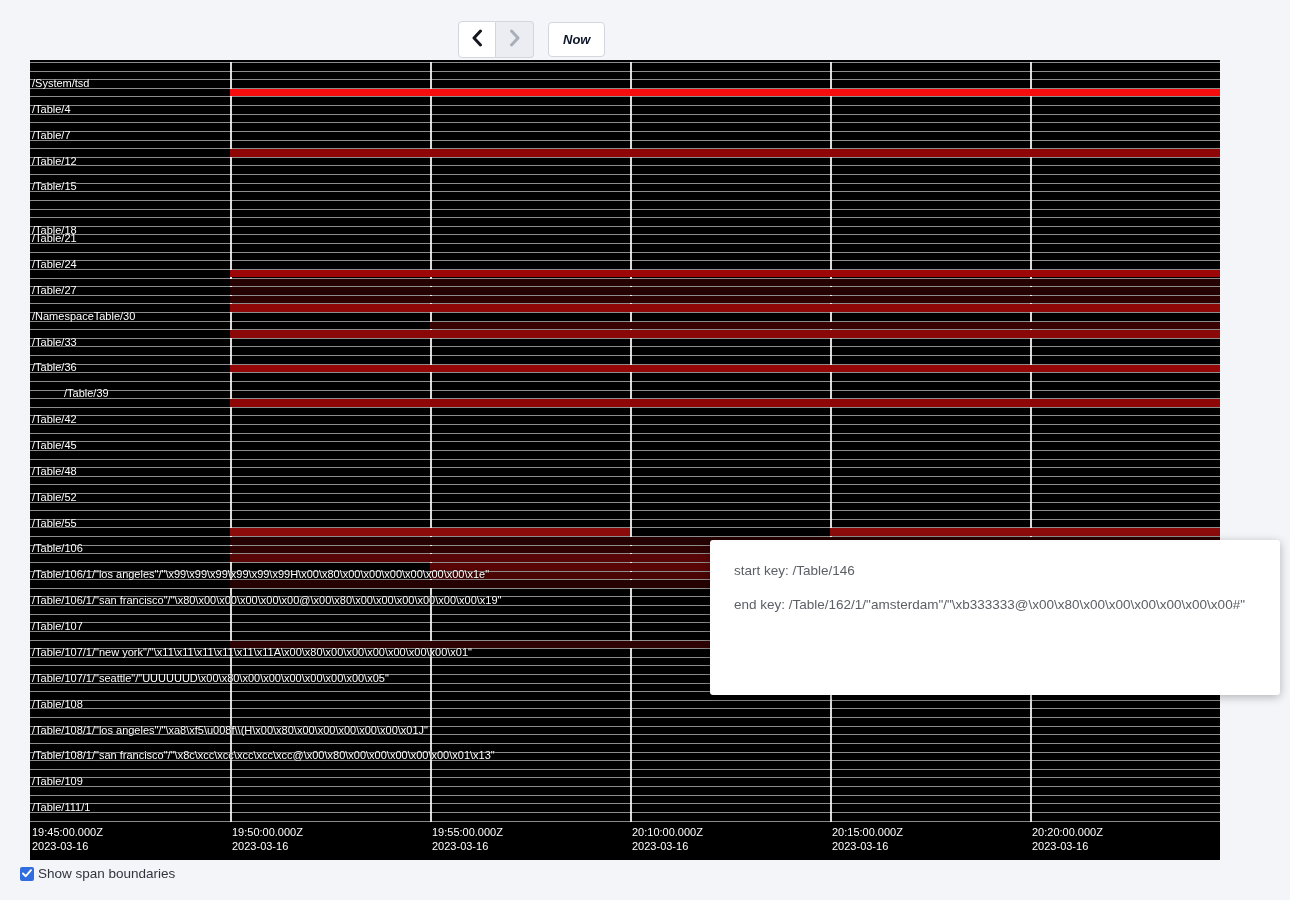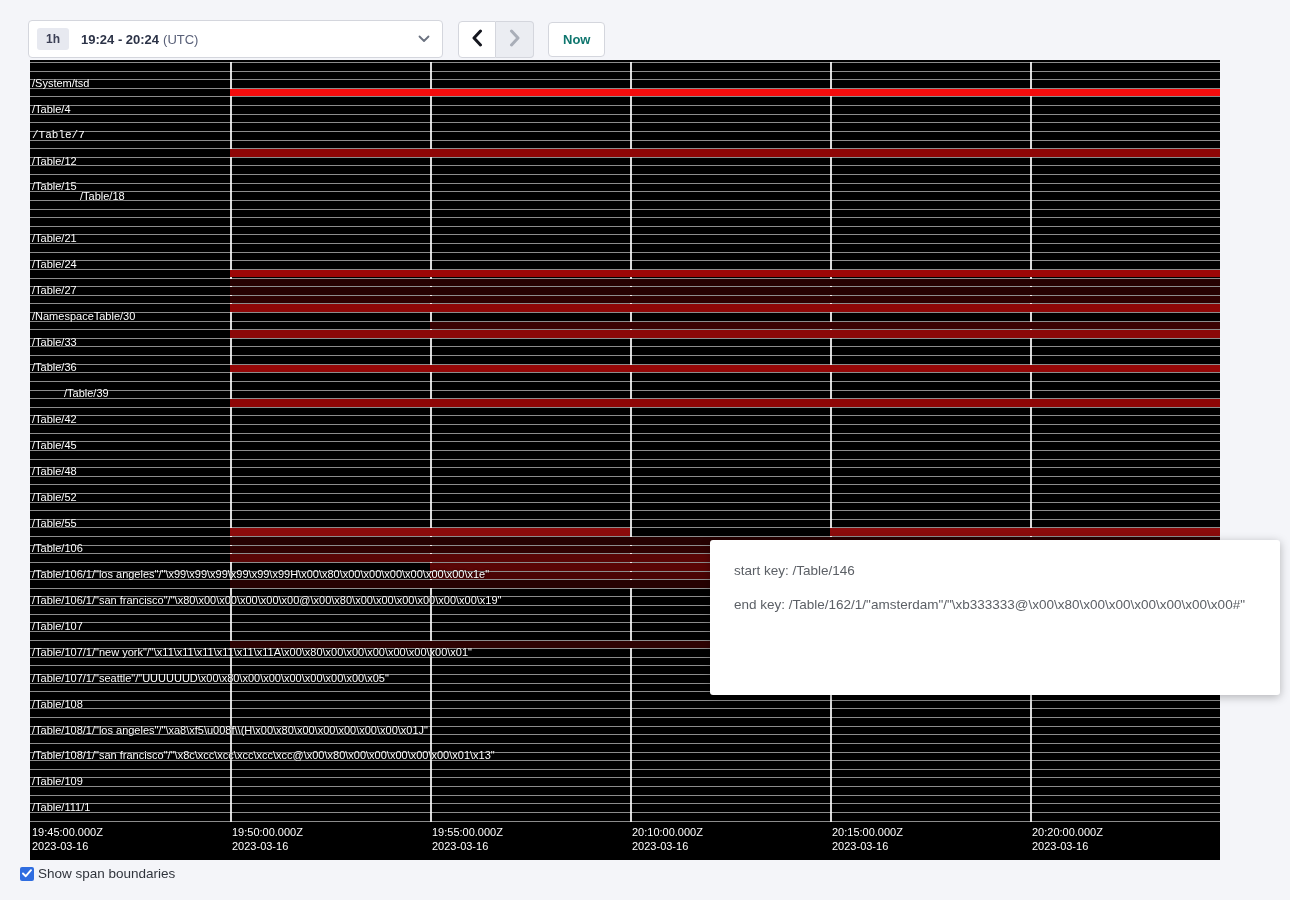--- a/index.html
+++ b/index.html
@@ -27,22 +27,23 @@
   .seg-group { position:absolute; left:458px; top:21px; height:37px; display:flex; }
   .seg-btn {
     width:38px; height:37px; display:flex; align-items:center; justify-content:center;
     border:1px solid #d4d6dd; background:#fff; cursor:pointer;
   }
   .seg-btn.prev { border-radius:4px 0 0 4px; }
   .seg-btn.next { border-radius:0 4px 4px 0; background:#ebedf2; border-left:none; cursor:default; }
   .now-btn {
     position:absolute; left:548px; top:22px; height:35px; padding:0 14px;
     background:#fff; border:1px solid #d4d6dd; border-radius:4px;
-    font-size:13px; font-weight:bold; color:#0f766e; cursor:pointer;
+    font-size:13px; font-weight:bold; color:#0f172a; cursor:pointer;
     font-family:"Liberation Sans", sans-serif;
+    font-style:italic;
   }
   
   .canvas {
     position:absolute; left:30px; top:60px; width:1190px; height:800px;
     background:#000; cursor:crosshair;
   }
   .gridlines {
     position:absolute; left:0; top:2px; width:100%; height:760px;
     background:repeating-linear-gradient(to bottom,
       rgba(255,255,255,0.55) 0px, rgba(255,255,255,0.55) 1px,
@@ -76,30 +77,20 @@
     width:14px; height:14px; background:#2f6de0; border-radius:2px;
     display:flex; align-items:center; justify-content:center; margin-right:4px;
   }
   .checkbox svg { display:block; }
   .footer-label { font-size:13.5px; color:#30343c; }
 </style>
 </head>
 <body>
 
 <div class="toolbar">
-  <div class="range-select">
-    <span class="range-chip">1h</span>
-    <span class="range-text">19:24 - 20:24</span>
-    <span class="range-zone">(UTC)</span>
-    <span class="range-caret">
-      <svg width="12" height="8" viewBox="0 0 12 8">
-          <polyline points="1.5,1.5 6,6 10.5,1.5" fill="none" stroke="#6b7280" stroke-width="1.8" stroke-linecap="round" stroke-linejoin="round"></polyline>
-        </svg>
-    </span>
-  </div>
   <div class="seg-group">
     <div class="seg-btn prev">
       <span>
         <svg width="12" height="18" viewBox="0 0 12 18">
             <polyline points="9.5,2 3,9 9.5,16" fill="none" stroke="#15171f" stroke-width="3" stroke-linecap="round" stroke-linejoin="round"></polyline>
           </svg>
       </span>
     </div>
     <div class="seg-btn next">
       <span>
@@ -139,24 +130,24 @@
       <div class="band" style="left: 200px; width: 990px; top: 485.72px; height: 7.62px; background: rgb(48, 1, 1);"></div>
       <div class="band" style="left: 200px; width: 990px; top: 494.34px; height: 7.62px; background: rgb(90, 5, 5);"></div>
       <div class="band" style="left: 400px; width: 790px; top: 502.96px; height: 7.62px; background: rgb(90, 5, 5);"></div>
       <div class="band" style="left: 400px; width: 790px; top: 511.58px; height: 7.62px; background: rgb(74, 4, 4);"></div>
       <div class="band" style="left: 200px; width: 990px; top: 520.2px; height: 7.62px; background: rgb(38, 1, 1);"></div>
       <div class="band" style="left: 200px; width: 990px; top: 580.54px; height: 7.62px; background: rgb(46, 2, 2);"></div>
     </div>
   <div id="rowlabels">
       <div class="row-label" style="top: 16px;">/System/tsd</div>
       <div class="row-label" style="top: 41.86px;">/Table/4</div>
-      <div class="row-label" style="top: 67.72px; font-family: Liberation Mono, monospace;">/Table/7</div>
+      <div class="row-label" style="top: 67.72px;">/Table/7</div>
       <div class="row-label" style="top: 93.58px;">/Table/12</div>
       <div class="row-label" style="top: 119.44px;">/Table/15</div>
-      <div class="row-label" style="top: 129px; margin-left: 48px;">/Table/18</div>
+      <div class="row-label" style="top: 163px;">/Table/18</div>
       <div class="row-label" style="top: 171.16px;">/Table/21</div>
       <div class="row-label" style="top: 197.02px;">/Table/24</div>
       <div class="row-label" style="top: 222.88px;">/Table/27</div>
       <div class="row-label" style="top: 248.74px;">/NamespaceTable/30</div>
       <div class="row-label" style="top: 274.6px;">/Table/33</div>
       <div class="row-label" style="top: 300.46px;">/Table/36</div>
       <div class="row-label" style="top: 326.32px; margin-left: 32px;">/Table/39</div>
       <div class="row-label" style="top: 352.18px;">/Table/42</div>
       <div class="row-label" style="top: 378.04px;">/Table/45</div>
       <div class="row-label" style="top: 403.9px;">/Table/48</div>

